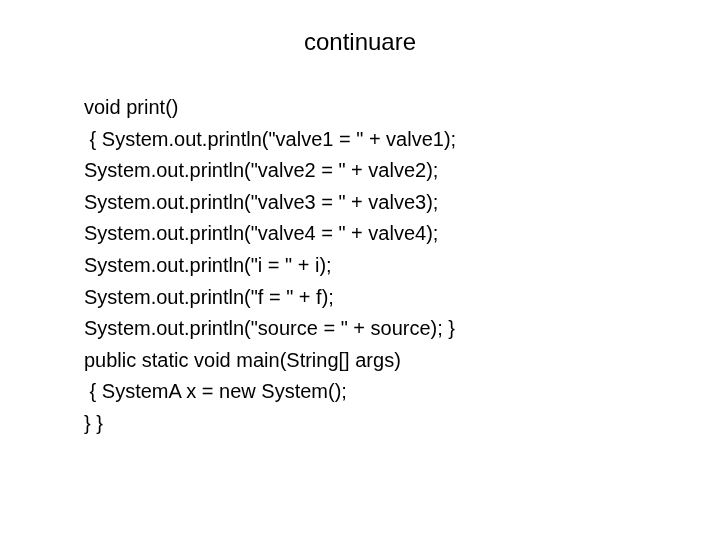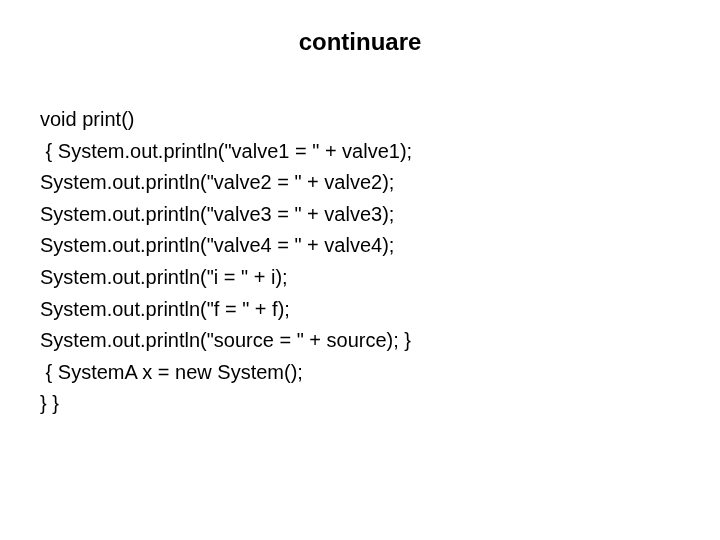--- a/index.html
+++ b/index.html
@@ -11,40 +11,42 @@
       width: 720px;
       height: 540px;
       background: #ffffff;
       font-family: Arial, Helvetica, sans-serif;
       color: #000000;
       padding: 28px 40px 20px 40px;
     }
     .title {
       text-align: center;
       font-size: 24px;
-      font-weight: bold;
-      margin-bottom: 48px;
+      font-weight: normal;
+      margin-bottom: 36px;
     }
     .code-block {
       font-size: 20px;
       line-height: 1.58;
+      margin-left: 44px;
     }
     .code-line {
       white-space: pre;
     }
   </style>
 </head>
 <body>
 
 <h1 class="title">continuare</h1>
 
 <div class="code-block">
   <div class="code-line">void print()</div>
   <div class="code-line"> { System.out.println("valve1 = " + valve1);</div>
   <div class="code-line">System.out.println("valve2 = " + valve2);</div>
   <div class="code-line">System.out.println("valve3 = " + valve3);</div>
   <div class="code-line">System.out.println("valve4 = " + valve4);</div>
   <div class="code-line">System.out.println("i = " + i);</div>
   <div class="code-line">System.out.println("f = " + f);</div>
   <div class="code-line">System.out.println("source = " + source); }</div>
+  <div class="code-line">public static void main(String[] args)</div>
   <div class="code-line"> { SystemA x = new System();</div>
   <div class="code-line">} }</div>
 </div>
 
 </body></html>

